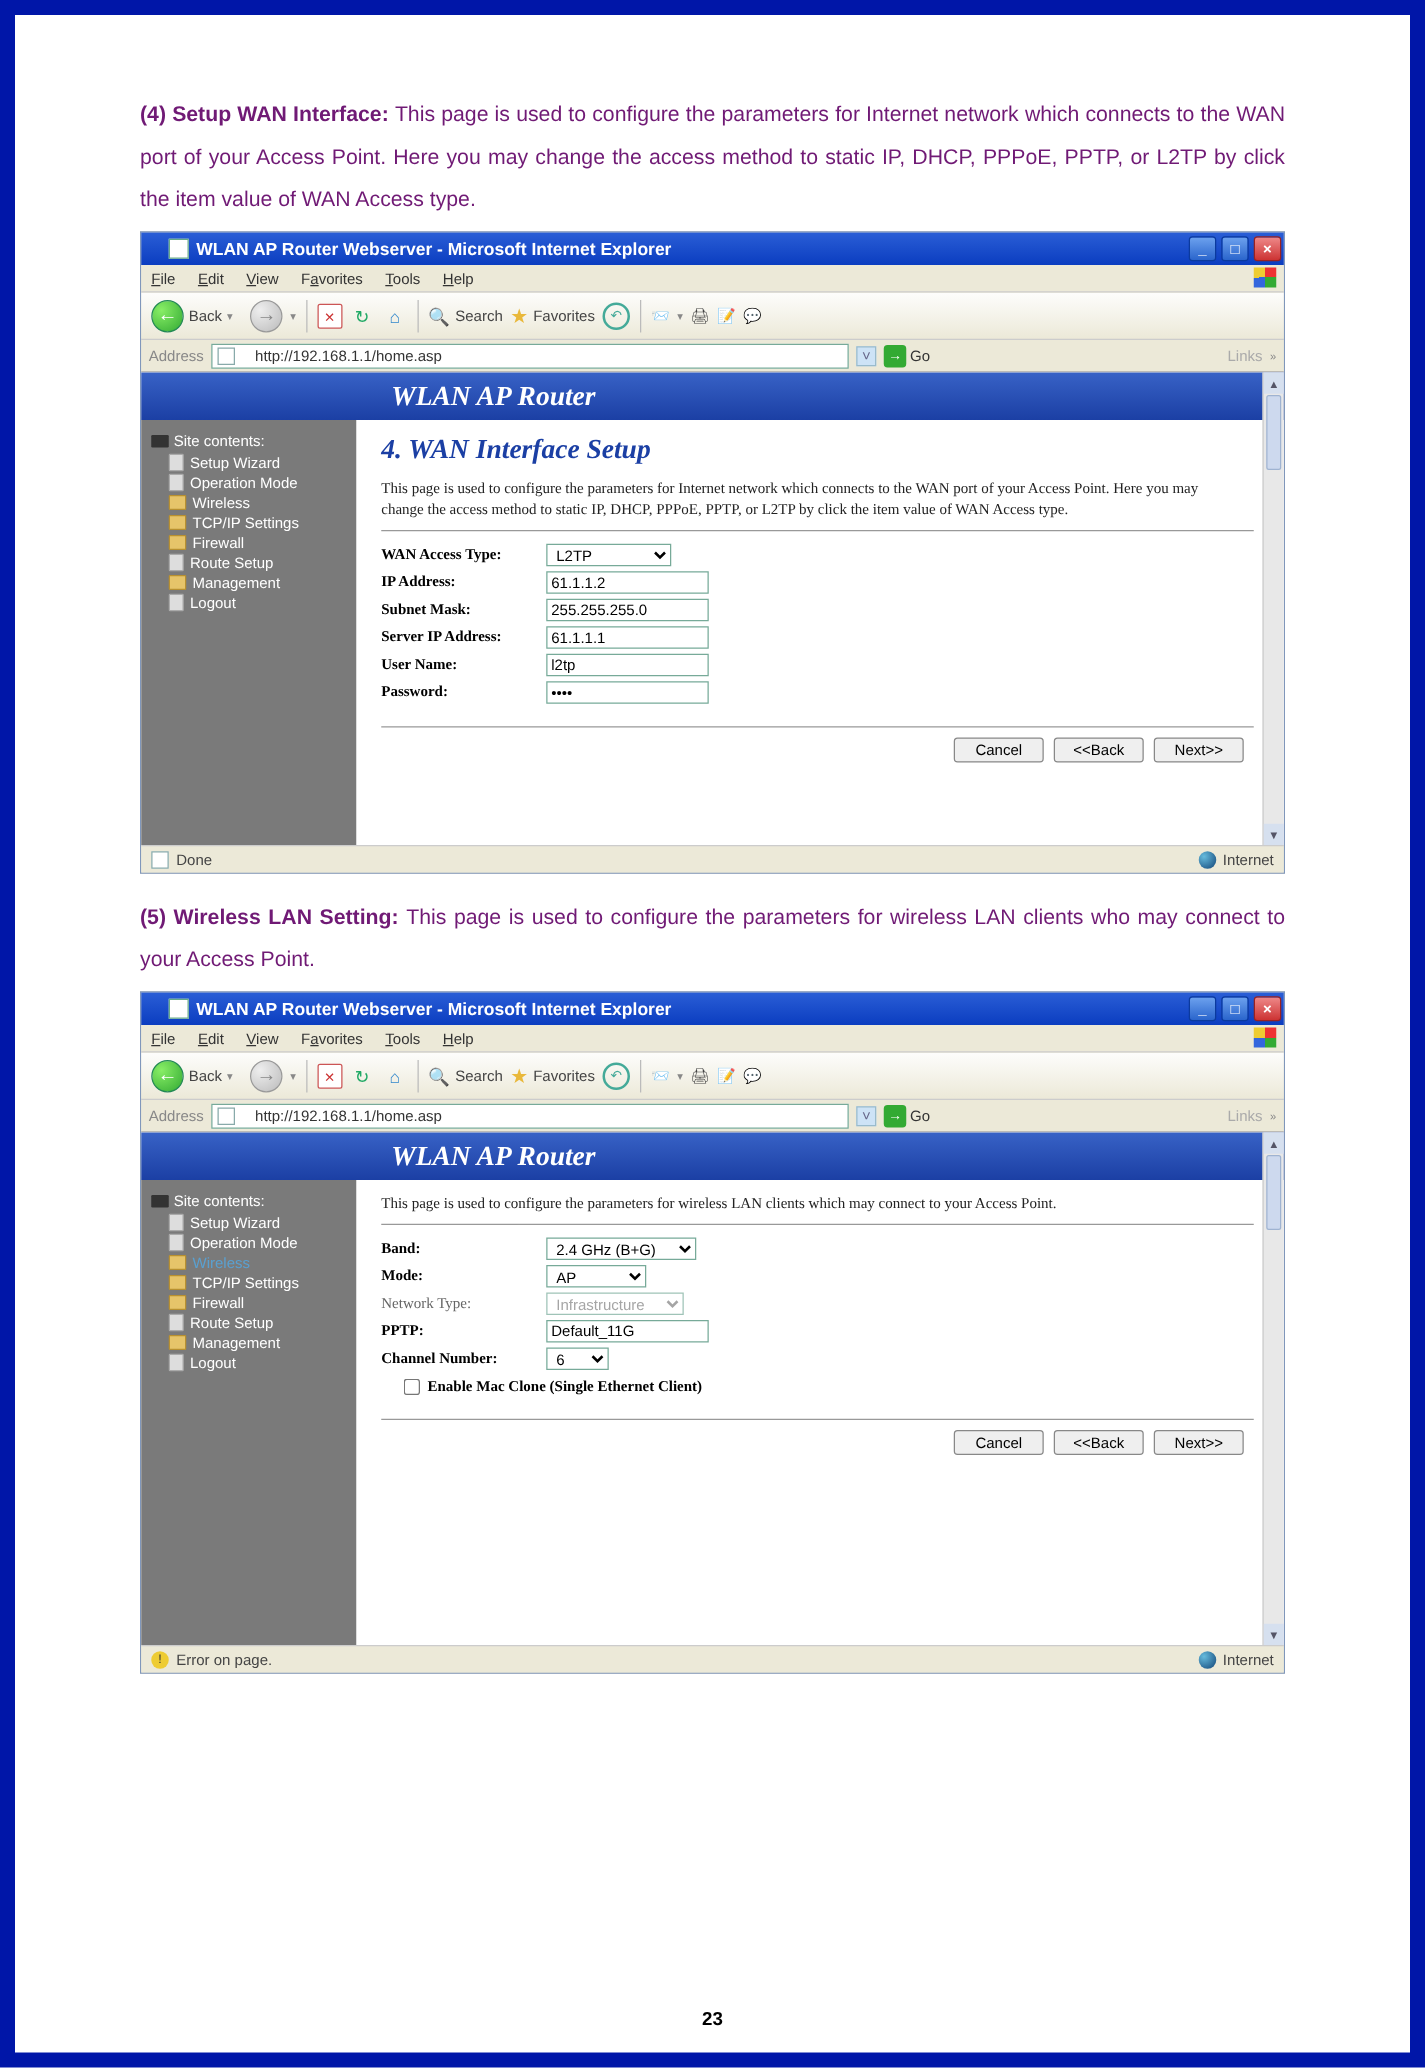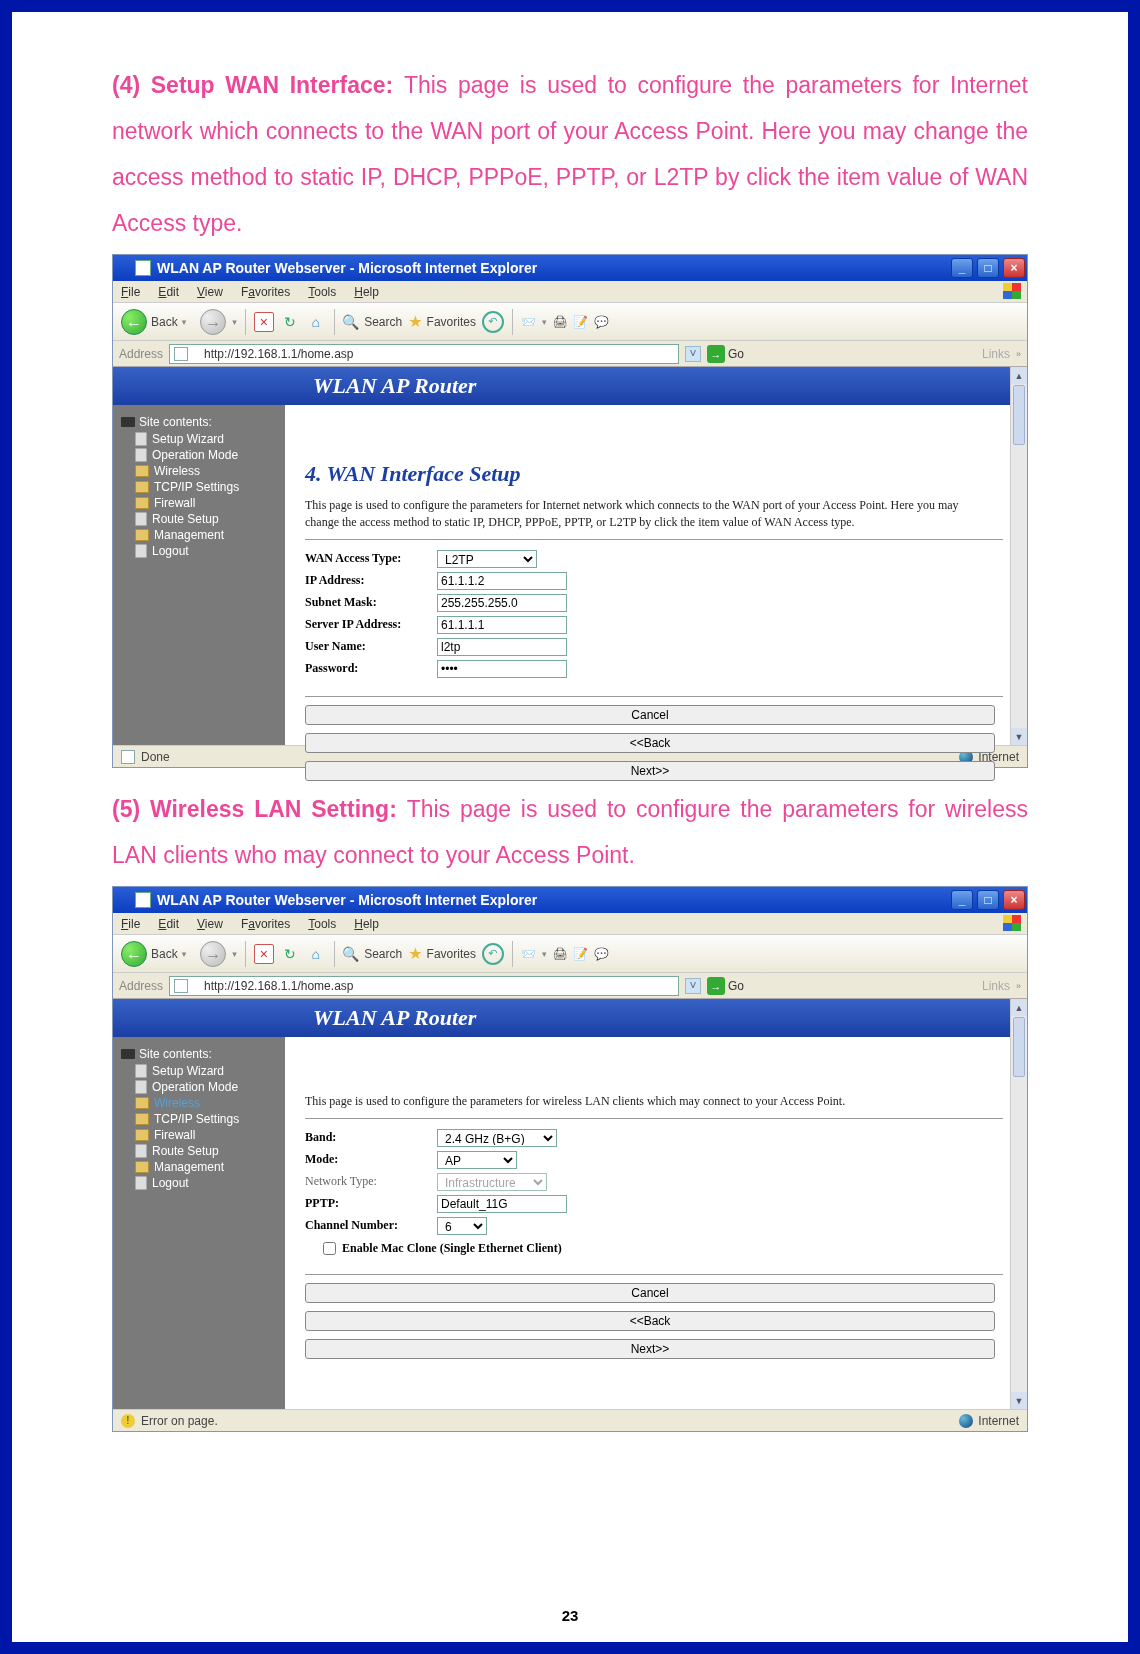--- a/index.html
+++ b/index.html
@@ -11,25 +11,26 @@
     font-family: Arial, sans-serif;
   }
   .page {
     background: white;
     width: 100%;
     height: 100%;
     padding: 50px 100px 20px 100px;
     position: relative;
   }
   .desc {
-    font-size: 23px;
+    font-size: 17px;
     line-height: 2;
-    color: #ec4899;
+    color: #701a75;
     text-align: justify;
     margin-bottom: 8px;
+    margin-top: 13px;
   }
   .desc b { font-weight: bold; }
   .pagenum {
     position: absolute;
     bottom: 18px;
     left: 0; right: 0;
     text-align: center;
     font-weight: bold;
     font-size: 15px;
   }
@@ -164,38 +165,37 @@
   .sidebar .hdr{display:flex;align-items:center;gap:4px;margin-bottom:3px;}
   .sidebar .hdr::before{content:"";width:14px;height:10px;background:#333;border-radius:1px;}
   .sidebar .item{display:flex;align-items:center;gap:5px;margin:2px 0 2px 14px;}
   .sidebar .item::before{content:"";width:10px;height:12px;background:#ddd;border-radius:1px;border:1px solid #aaa;}
   .sidebar .item.open::before{background:#e6c46a;border-color:#b89030;width:12px;height:10px;}
   .sidebar .item.hi{color:#5aa0d0;}
   .main{
     flex:1;padding:10px 24px 10px 20px;
     font-family:"Times New Roman",serif;
     position:relative;
-    margin-top:46px;
   }
   .main h2{color:#1b3fa4;font-style:italic;font-size:22px;font-weight:bold;margin-bottom:10px;}
   .main .intro{font-size:12px;color:#222;line-height:1.4;margin-bottom:8px;padding-right:10px;}
   .main hr{border:none;border-top:1px solid #999;margin:6px 0 10px;}
   .form-row{display:flex;align-items:center;margin:4px 0;font-size:12px;}
   .form-row .lbl{width:132px;font-weight:bold;color:#000;}
   .form-row .lbl.nobold{font-weight:normal;color:#666;}
   .form-row select,.form-row input[type=text],.form-row input[type=password]{
     font-size:12px;padding:1px 3px;border:1px solid #7a9;height:18px;
     font-family:Arial,sans-serif;
   }
   .form-row select{width:100px;background:#fff;}
   .form-row input{width:130px;}
   .chk-row{display:flex;align-items:center;gap:6px;font-size:12px;margin:6px 0 6px 18px;}
   .chk-row input{width:13px;height:13px;}
   .chk-row .lbl{font-weight:bold;}
-  .btn-row{display:flex;gap:8px;justify-content:flex-end;margin-top:18px;padding-right:8px;flex-direction:column;}
+  .btn-row{display:flex;gap:8px;justify-content:flex-end;margin-top:18px;padding-right:8px;}
   .btn-row.underline{border-top:1px solid #999;padding-top:8px;}
   .wbutton{
     font-size:12px;padding:2px 14px;background:#efefef;
     border:1px solid #888;border-radius:3px;min-width:72px;
     font-family:Arial,sans-serif;
   }
 
   .ie-status{
     height:22px;background:#ece9d8;border-top:1px solid #ccc;
     display:flex;align-items:center;padding:0 8px;font-size:12px;color:#444;gap:6px;

